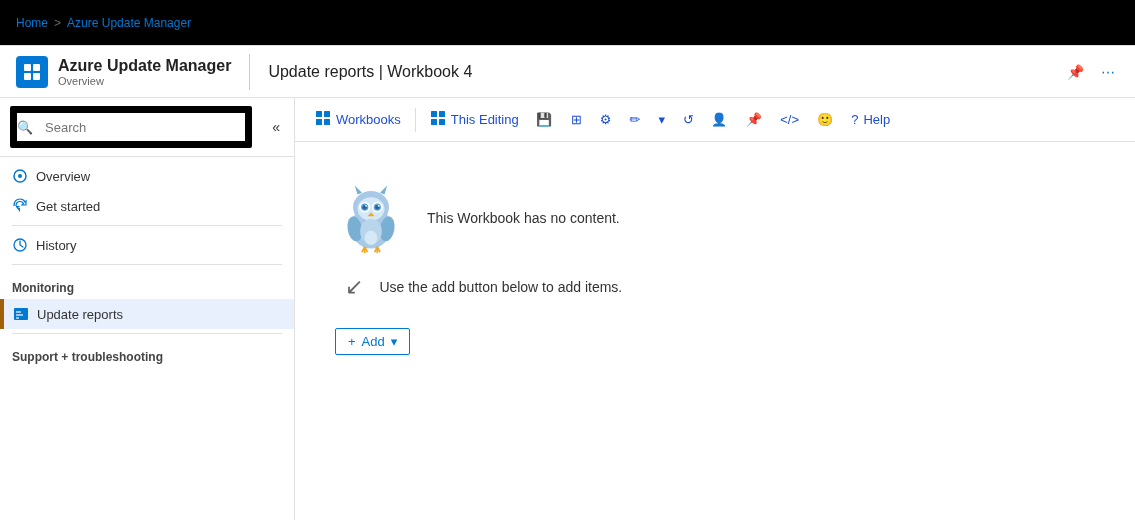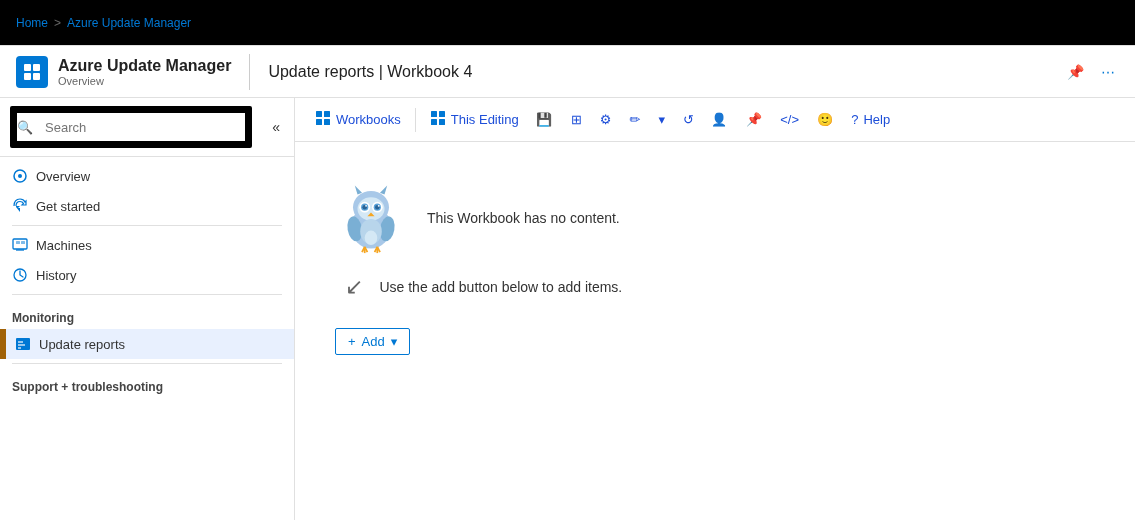--- a/index.html
+++ b/index.html
@@ -97,21 +97,21 @@
     .sidebar-nav { flex: 1; padding: 4px 0; }
     .nav-item {
       display: flex;
       align-items: center;
       padding: 7px 12px;
       cursor: pointer;
       color: #333;
       font-size: 13px;
       gap: 8px;
     }
-    .nav-item.active { background: #e8f0fe; border-left: 6px solid #a16207; padding-left: 9px; }
+    .nav-item.active { background: #e8f0fe; border-left: 4px solid #a16207; padding-left: 9px; }
     .nav-item .nav-icon { width: 16px; height: 16px; flex-shrink: 0; display: flex; align-items: center; justify-content: center; }
     .nav-section-header {
       padding: 12px 12px 4px 12px;
       font-size: 12px;
       font-weight: 600;
       color: #444;
     }
     .nav-divider { height: 1px; background: #e0e0e0; margin: 4px 12px; }
 
     
@@ -248,31 +248,20 @@
           <svg width="16" height="16" viewBox="0 0 16 16" fill="none">
             <path d="M2 8 C2 4 4 1 8 1 C10 1 12 2 13 4 L14 3 L14 7 L10 7 L11.5 5.5 C11 4.5 9.5 3.5 8 3.5 C5 3.5 4 5.5 4 8" stroke="#0078d4" stroke-width="1.2" fill="none"></path>
             <path d="M4 8 L8 8 L6 10 L8 10 L8 14 L4 9" fill="#0078d4"></path>
           </svg>
         </span>
         <span>Get started</span>
       </div>
 
       <div class="nav-divider"></div>
 
-      <div class="nav-item">
-        <span class="nav-icon">
-          <svg width="16" height="16" viewBox="0 0 16 16" fill="none">
-            <rect x="1" y="2" width="14" height="10" rx="1" stroke="#0078d4" stroke-width="1.3" fill="none"></rect>
-            <rect x="4" y="4" width="4" height="3" rx="0.5" fill="#0078d4" opacity="0.5"></rect>
-            <rect x="9" y="4" width="4" height="3" rx="0.5" fill="#0078d4" opacity="0.5"></rect>
-            <line x1="4" y1="13" x2="12" y2="13" stroke="#0078d4" stroke-width="1.3"></line>
-          </svg>
-        </span>
-        <span>Machines</span>
-      </div>
 
       <div class="nav-item">
         <span class="nav-icon">
           <svg width="16" height="16" viewBox="0 0 16 16" fill="none">
             <circle cx="8" cy="8" r="6" stroke="#0078d4" stroke-width="1.3" fill="none"></circle>
             <polyline points="8,4 8,8 11,10" stroke="#0078d4" stroke-width="1.3" fill="none" stroke-linecap="round"></polyline>
           </svg>
         </span>
         <span>History</span>
       </div>

